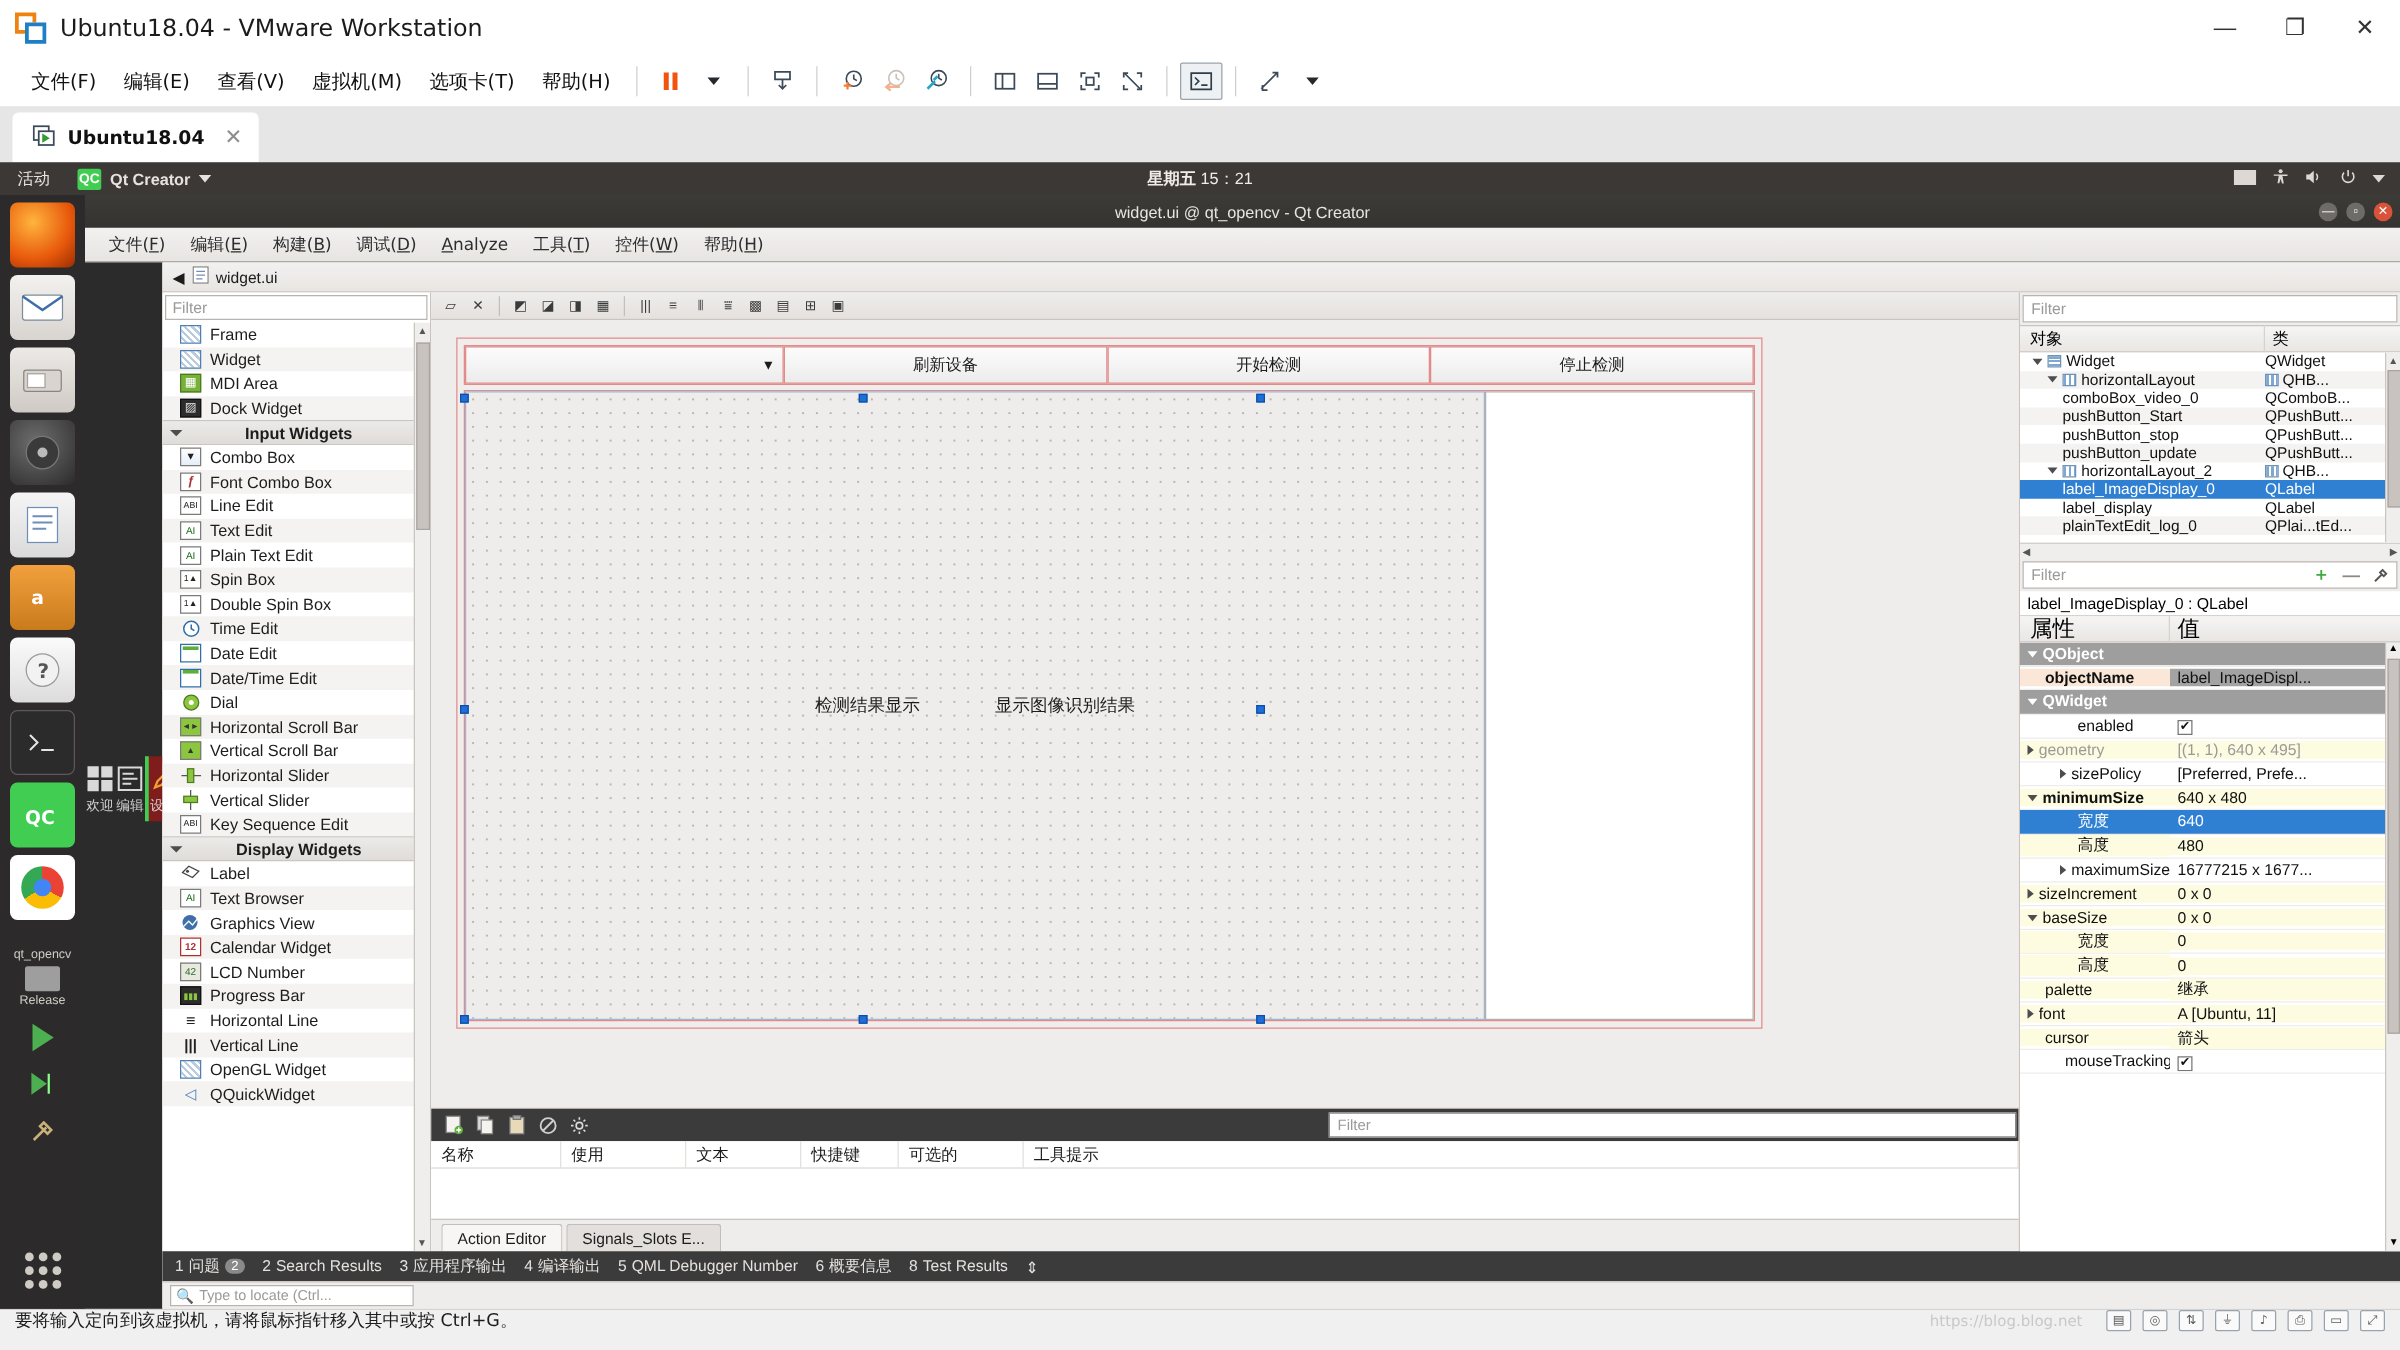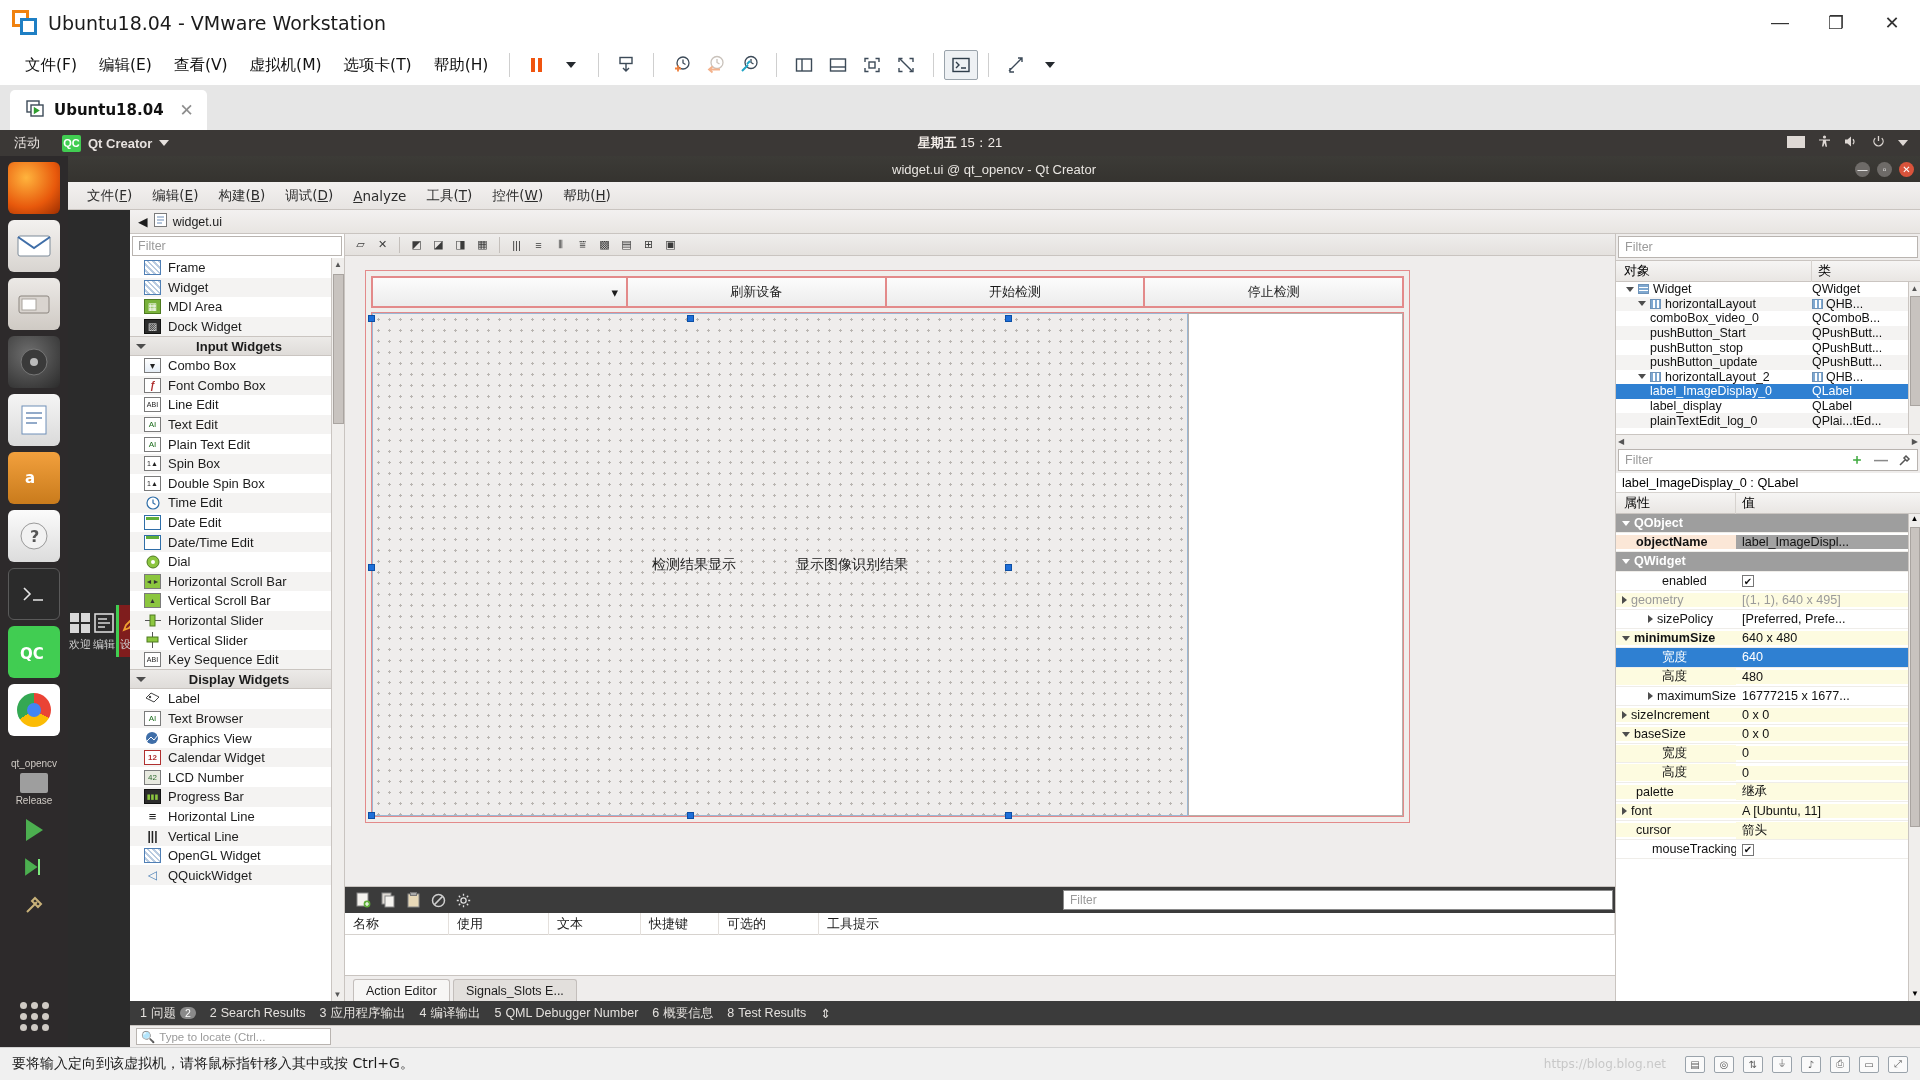--- a/index.html
+++ b/index.html
@@ -153,21 +153,21 @@
   .trow.sel { background:#2f80d2; color:#fff; }
   .trow .c1 { flex:1 1 auto; display:flex; align-items:center; gap:4px; overflow:hidden; white-space:nowrap;}
   .trow .c2 { flex:0 0 108px; overflow:hidden; white-space:nowrap; }
   .tri-r { width:0;height:0;border-top:4px solid transparent;border-bottom:4px solid transparent;border-left:5px solid #4d4d4d;}
   .tri-dn { width:0;height:0;border-left:4px solid transparent;border-right:4px solid transparent;border-top:5px solid #4d4d4d;}
   .ico-layout { width:11px;height:10px;background:repeating-linear-gradient(90deg,#7fa8d0 0 2px,#fff 2px 4px);border:1px solid #6f93b8;flex:0 0 11px;}
   .ico-widget { width:11px;height:10px;background:repeating-linear-gradient(0deg,#7fa8d0 0 2px,#fff 2px 3px);border:1px solid #6f93b8;flex:0 0 11px;}
   .hscroll { height:13px; background:#f0eeec; border-top:1px solid #cac5c1; display:flex; align-items:center; justify-content:space-between; padding:0 2px; font-size:8px; color:#555; flex:0 0 13px;}
 
   .objline { height:20px; background:#fff; border-bottom:1px solid #d6d2ce; display:flex; align-items:center; padding-left:6px; font-size:12.7px; flex:0 0 20px;}
-  .prop-head { height:21px; display:flex; background:linear-gradient(#f6f5f4,#e9e6e3); border-bottom:1px solid #cac5c1; font-size:13px; align-items:center; flex:0 0 21px;}
+  .prop-head { height:21px; display:flex; background:linear-gradient(#f6f5f4,#e9e6e3); border-bottom:1px solid #cac5c1; font-size:18px; align-items:center; flex:0 0 21px;}
   .prop-head .c1 { flex:0 0 120px; padding-left:8px; border-right:1px solid #d6d2ce; height:21px; display:flex; align-items:center;}
   .prop-head .c2 { flex:1 1 auto; padding-left:6px; }
   .proplist { flex:1 1 auto; background:#fff; overflow:hidden; position:relative;}
   .prow { height:19.2px; display:flex; align-items:center; font-size:12.6px; color:#111; border-bottom:1px solid #efede9;}
   .prow .pc1 { flex:0 0 120px; display:flex; align-items:center; gap:4px; padding-left:6px; overflow:hidden; white-space:nowrap;}
   .prow .pc2 { flex:1 1 auto; padding-left:6px; overflow:hidden; white-space:nowrap; }
   .prow.group { background:#9e9e9e; color:#fff; font-weight:bold;}
   .prow.group .tri-dn{border-top-color:#fff;}
   .prow.y1 .pc1{background:#fbe7d7;} .prow.y1 .pc2{background:#a3a3a3;}
   .prow.y2 .pc1{background:#fdfbe0;} .prow.y2 .pc2{background:#fdfbe0;}
@@ -181,21 +181,21 @@
   .propscroll .thumb{position:absolute;left:1px;width:10px;background:#c8c3bf;border:1px solid #a9a4a0;}
 
   
   .qt-outputbar { height:24px; background:#3b3b3b; color:#e4e1de; display:flex; align-items:center; gap:14px; padding-left:10px; font-size:12.5px; flex:0 0 24px;}
   .qt-outputbar .oi { display:flex; align-items:center; gap:4px; }
   .badge2 { background:#8a8a8a; color:#fff; border-radius:7px; padding:0 5px; font-size:10.5px; }
   .qt-statusline { height:22px; background:#efedec; border-top:1px solid #c9c4c0; display:flex; align-items:center; padding-left:6px; font-size:12.5px; color:#1c1c1c; gap:6px; flex:0 0 22px;}
   .qt-locator { width:195px; height:17px; background:#fff; border:1px solid #b9b4b0; font-size:11.5px; color:#9a9a9a; display:flex; align-items:center; gap:4px; padding-left:4px; }
 
   
-  .vm-status { height:33px; background:#f0f0f0; border-top:1px solid #d2d2d2; display:flex; align-items:center; padding:0 12px; font-size:14px; color:#1b1b1b; flex:0 0 33px; font-family:"DejaVu Sans",sans-serif;}
+  .vm-status { height:33px; background:#f0f0f0; border-top:1px solid #d2d2d2; display:flex; align-items:flex-start; padding:0 12px; font-size:14px; color:#1b1b1b; flex:0 0 33px; font-family:"DejaVu Sans",sans-serif;}
   .vm-status .right { margin-left:auto; display:flex; align-items:center; gap:9px; color:#5a5a5a; font-size:13px;}
   .vm-status .right .si { width:20px;height:17px;border:1px solid #9aa3ab;border-radius:2px;display:flex;align-items:center;justify-content:center;font-size:10px;background:#fafafa;}
   .wm { color:#c8c8c8; font-size:12px; margin-right:10px; }
 </style>
 </head>
 <body>
 
 <div id="vmware">
 
   <div class="vm-titlebar">

